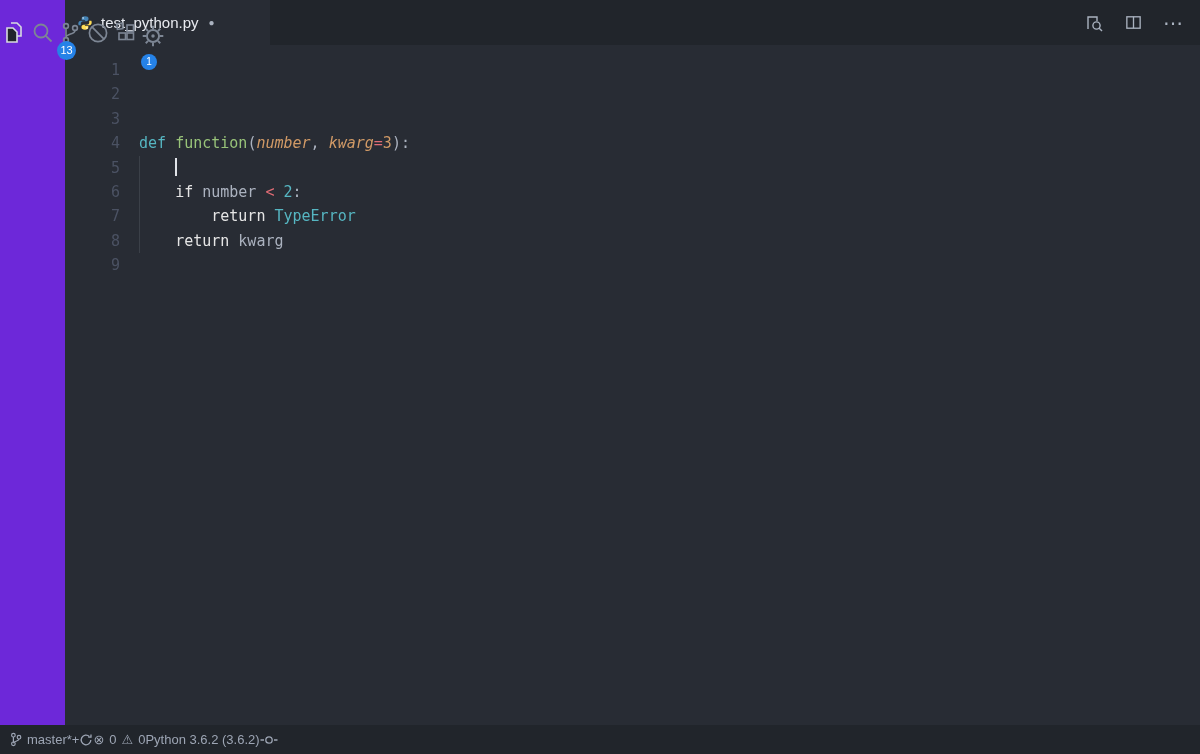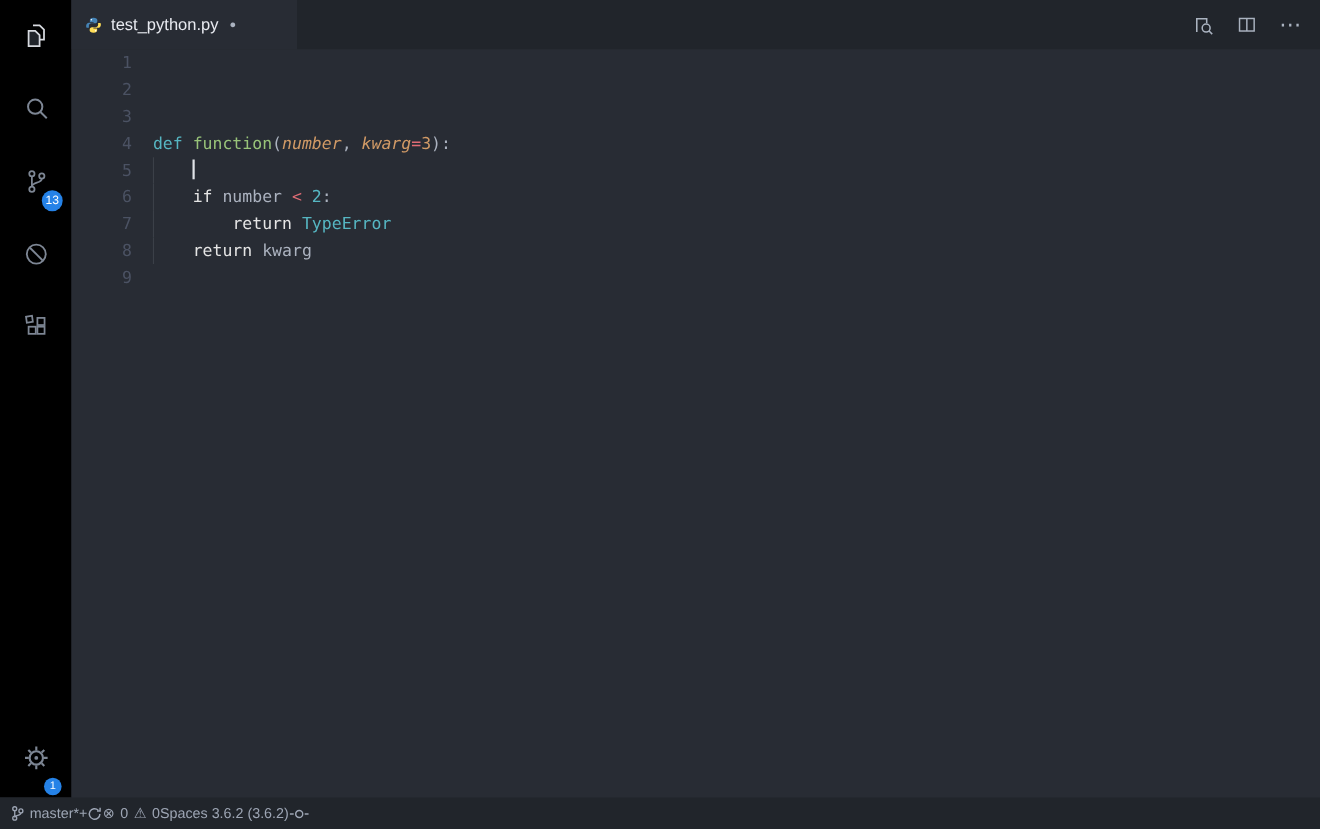--- a/index.html
+++ b/index.html
@@ -3,35 +3,35 @@
 <meta charset="utf-8">
 <style>
   * { margin:0; padding:0; box-sizing:border-box; }
   html,body { width:1200px; height:754px; overflow:hidden; background:#282c34;
               font-family:"Liberation Sans", sans-serif; }
 
   .app { width:1200px; height:754px; display:grid;
          grid-template-columns:65px 1fr; grid-template-rows:725px 29px; }
 
   
-  .activity-bar { grid-row:1; grid-column:1; background:#000000;
-                  display:flex; flex-direction:column; }
+  .activity-bar { grid-row:1; grid-column:1; background:#6d28d9;
+                  display:flex; flex-direction:row; }
   .ab-item { height:66px; display:flex; align-items:center; justify-content:center;
              color:#7d8694; position:relative; cursor:pointer; }
   .ab-item.active { color:#d7dae0; }
   .ab-spacer { flex:1; }
   .ab-bottom { height:72px; }
   .ab-badge { position:absolute; right:8px; bottom:6px; background:#2582e7; color:#fff;
               min-width:19px; height:19px; border-radius:10px; font-size:11px;
               line-height:19px; text-align:center; padding:0 2px; }
   .ab-badge.small { min-width:16px; height:16px; line-height:16px; font-size:10px;
                     right:9px; bottom:2px; }
 
   
-  .main { grid-row:1; grid-column:2; display:flex; flex-direction:column; }
+  .main { grid-row:1; grid-column:2; display:flex; flex-direction:column;gap:13px; }
   .tab-bar { height:45px; background:#21252b; display:flex; align-items:stretch; }
   .tab { width:205px; background:#282c34; display:flex; align-items:center; gap:8px;
          padding:0 12px; cursor:pointer; }
   .tab-title { color:#e8eaf0; font-size:15px; }
   .tab-dot { color:#aab2bf; font-size:10px; margin-left:2px; }
   .tab-actions { margin-left:auto; display:flex; align-items:center; gap:20px;
                  padding-right:16px; color:#aab3c0; }
   .tab-actions span { cursor:pointer; display:flex; align-items:center; }
   .more-glyph { font-size:20px; line-height:1; letter-spacing:1px; }
 
@@ -195,21 +195,21 @@
           </svg>
         </span>
       </div>
       <div class="sb-item">
         <span class="sb-glyph">⊗</span>
         <span>0</span>
         <span class="sb-glyph">⚠</span>
         <span>0</span>
       </div>
       <div class="sb-item">
-        <span>Spaces 3.6.2 (3.6.2)</span>
+        <span>Python 3.6.2 (3.6.2)</span>
       </div>
       <div class="sb-item">
         <span>
           <svg width="18" height="12" viewBox="0 0 18 12" fill="none" stroke="currentColor" stroke-width="1.3">
             <circle cx="9" cy="6" r="3.2"></circle>
               <path d="M.5 6H4M14 6h3.5"></path>
           </svg>
         </span>
       </div>
     </div>

